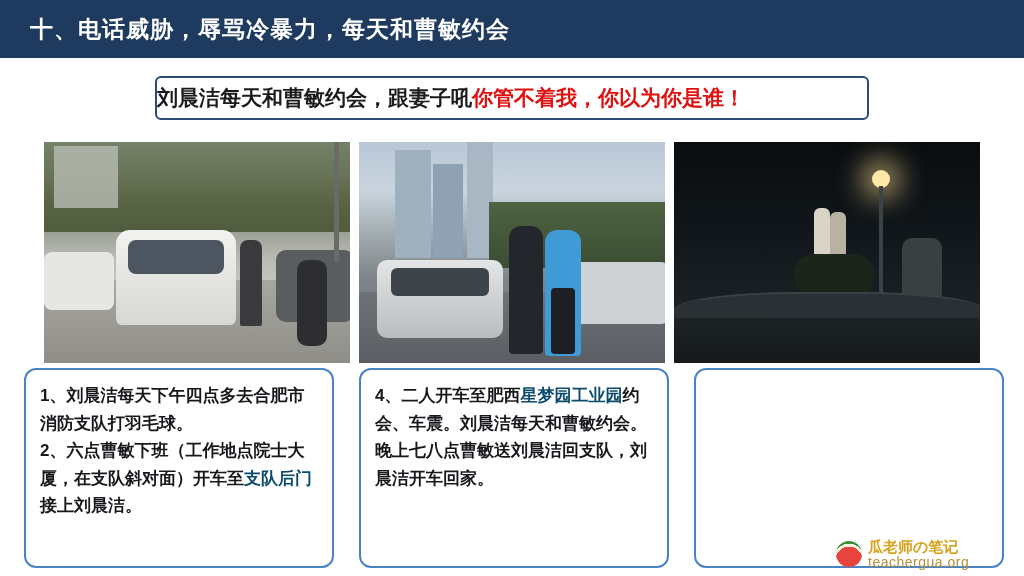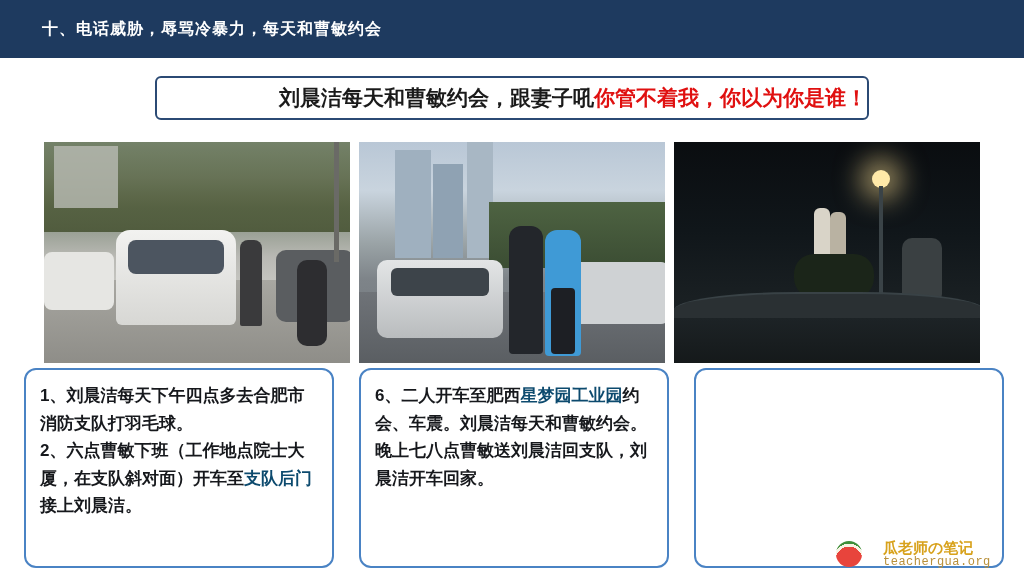--- a/index.html
+++ b/index.html
@@ -21,40 +21,40 @@
     left: 0;
     top: 0;
     width: 1024px;
     height: 58px;
     background: #1e3a5f;
     display: flex;
     align-items: center;
   }
   .header-title {
     color: #ffffff;
-    font-size: 16px;
+    font-size: 23px;
     font-weight: bold;
     letter-spacing: 1px;
-    margin-left: 42px;
+    margin-left: 30px;
     white-space: nowrap;
   }
 
   
   .subtitle-box {
     position: absolute;
     left: 155px;
     top: 76px;
     width: 714px;
     height: 44px;
     background: #ffffff;
     border: 2px solid #2b4a74;
     border-radius: 6px;
     display: flex;
     align-items: center;
-    justify-content: flex-end;
+    justify-content: flex-start;
     box-sizing: border-box;
   }
   .subtitle-text {
     font-size: 21px;
     font-weight: bold;
     color: #1a1a1a;
     white-space: nowrap;
   }
   .subtitle-text .red {
     color: #e01010;
@@ -261,31 +261,30 @@
 
   
   .watermark {
     position: absolute;
     left: 836px;
     top: 538px;
     width: 176px;
     height: 32px;
     display: flex;
     align-items: center;
-    gap: 15px;
   }
   .wm-melon {
     width: 26px; height: 26px; border-radius: 50%;
     background: radial-gradient(circle at 50% 72%, #e8443c 0 58%, #f7f2e2 58% 70%, #3f8f3a 70% 100%);
     flex: none;
     margin-right: 6px;
   }
   .wm-texts { display: flex; flex-direction: column; line-height: 1.05; }
   .wm-main { font-size: 15px; color: #d8a21c; font-weight: bold; white-space: nowrap; }
-  .wm-sub { font-size: 12px; color: #b9903a; letter-spacing: .5px; white-space: nowrap; font-family: Liberation Mono, monospace; }
+  .wm-sub { font-size: 14px; color: #b9903a; letter-spacing: .5px; white-space: nowrap; }
 </style>
 </head>
 <body>
 
 <div class="header-bar">
   <div class="header-title">十、电话威胁，辱骂冷暴力，每天和曹敏约会</div>
 </div>
 
 <div class="subtitle-box">
   <div class="subtitle-text">
@@ -342,21 +341,21 @@
   <p class="tb-line">
     <span>1、刘晨洁每天下午四点多去合肥市消防支队打羽毛球。</span>
   </p>
   <p class="tb-line">
     <span>2、六点曹敏下班（工作地点院士大厦，在支队斜对面）开车至</span><span class="red">支队后门</span><span>接上刘晨洁。</span>
   </p>
 </div>
 
 <div class="textbox tb-2">
   <p class="tb-line">
-    <span>6、二人开车至肥西</span><span class="red">星梦园工业园</span><span>约会、车震。刘晨洁每天和曹敏约会。晚上七八点曹敏送刘晨洁回支队，刘晨洁开车回家。</span>
+    <span>4、二人开车至肥西</span><span class="red">星梦园工业园</span><span>约会、车震。刘晨洁每天和曹敏约会。晚上七八点曹敏送刘晨洁回支队，刘晨洁开车回家。</span>
   </p>
 </div>
 
 <div class="textbox tb-3">
 </div>
 
 <div class="watermark">
   <div class="wm-melon"></div>
   <div class="wm-texts">
     <div class="wm-main">瓜老师の笔记</div>

